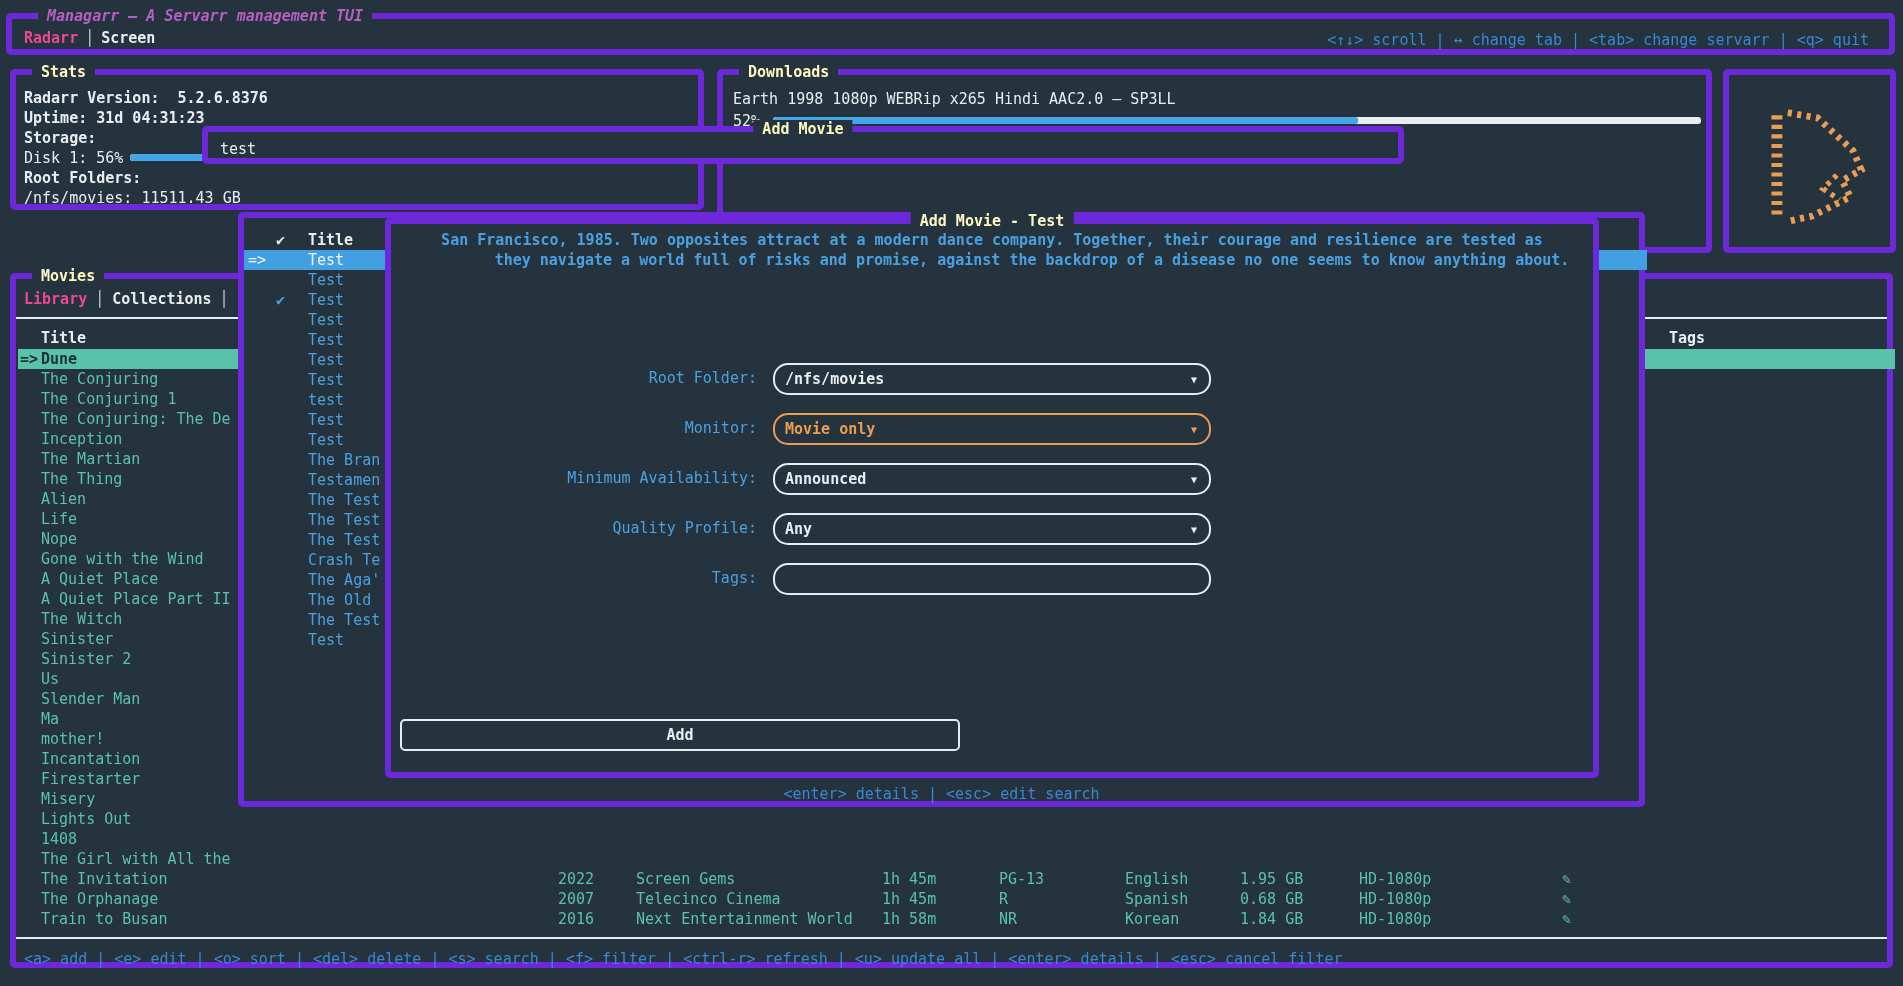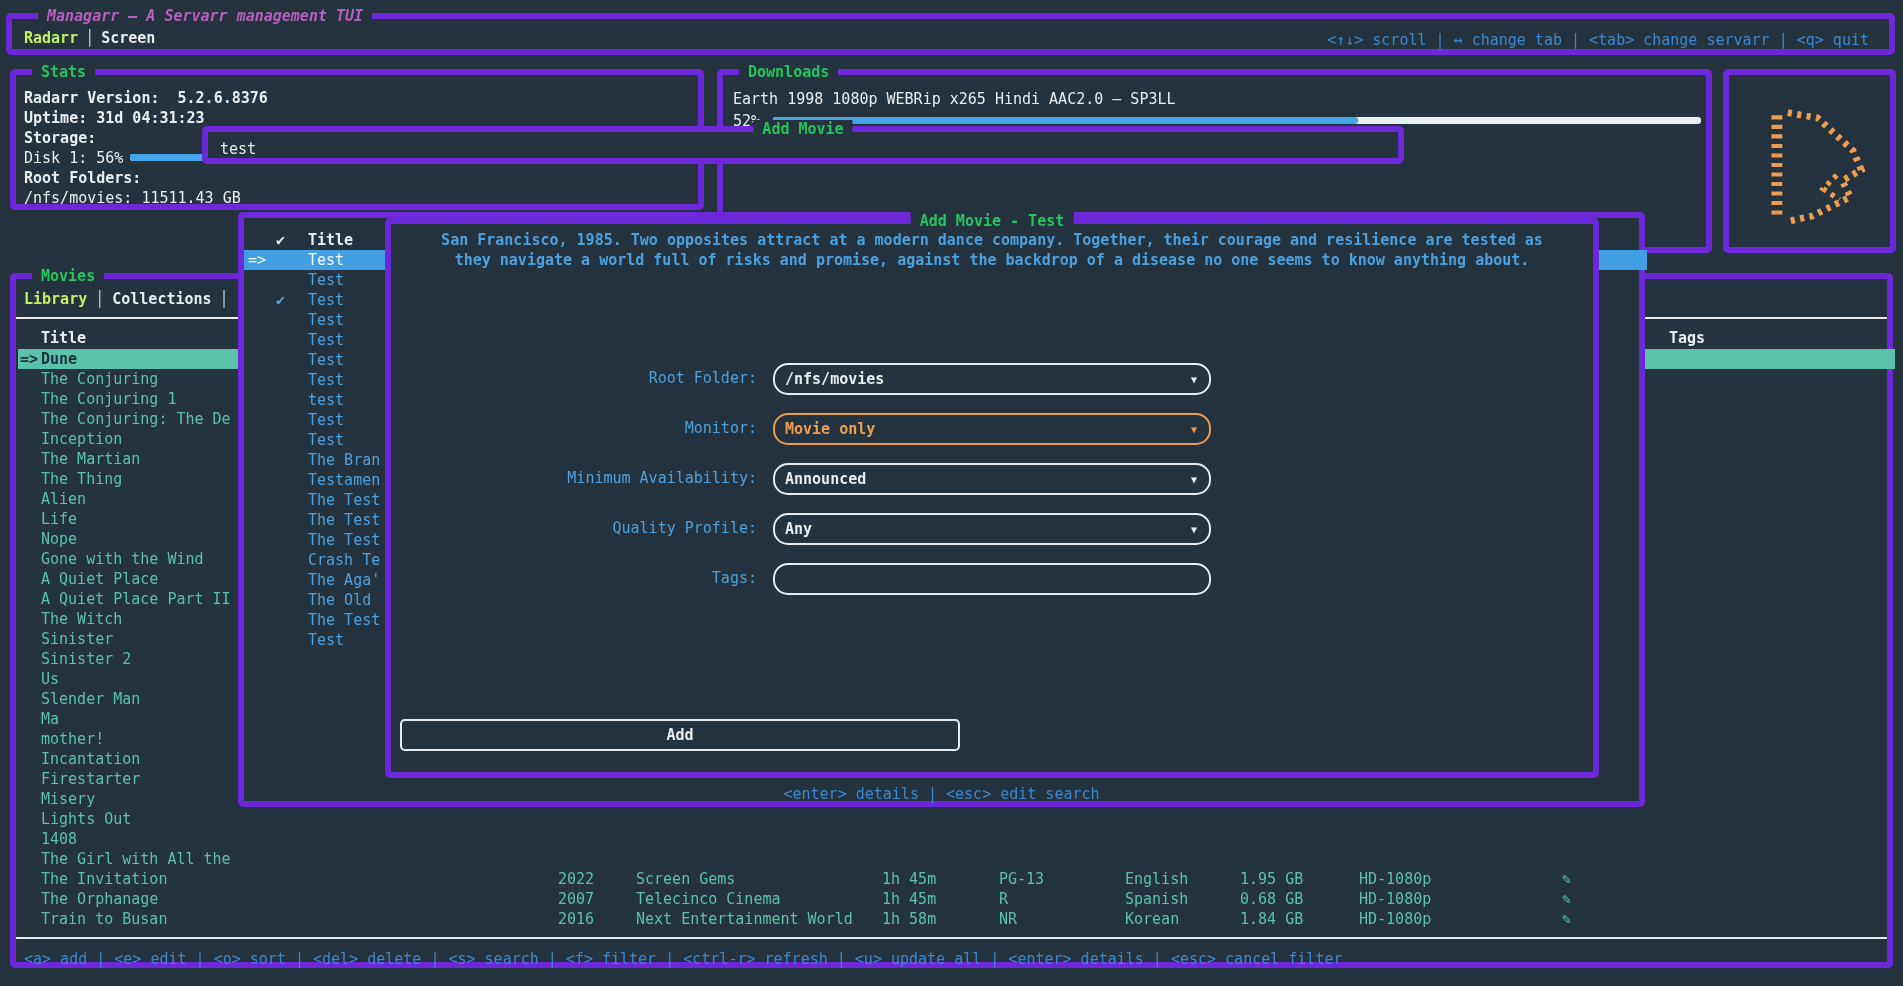--- a/index.html
+++ b/index.html
@@ -19,28 +19,28 @@
     border-radius: 5px;
     background: #24333d;
     padding-left: 19px;
   }
   .ptitle {
     position: absolute;
     top: -12px;
     background: #24333d;
     padding: 0 9px;
     font-weight: 700;
-    color: #22c55e;
+    color: #fef9c3;
     white-space: nowrap;
   }
   .ptitle.center { left: 50%; transform: translateX(-50%); }
   .line { position: absolute; height: 20px; line-height: 20px; white-space: nowrap; }
   .bold { font-weight: 700; }
   .white { color: #e9eef1; }
-  .orange { color: #bef264; }
+  .orange { color: #ec4899; }
 
   
   .topbar { left: 6px; top: 13px; width: 1889px; height: 42px; }
   .app-title { left: 26px; font-style: italic; color: #b75fc2; }
   .topbar .tabs { position: absolute; left: 12px; top: 9px; height: 20px; line-height: 20px; white-space: nowrap; }
   .tabsep { color: #c7d2d8; padding: 0 7px; }
   .top-keys { position: absolute; right: 20px; top: 11px; height: 20px; line-height: 20px; color: #3a87d2; white-space: nowrap; }
 
   
   .stats { left: 10px; top: 69px; width: 694px; height: 141px; }
@@ -91,21 +91,21 @@
   .rrow span { position: absolute; white-space: nowrap; }
   .rrow .rarr { left: 4px; color: #f2f6f8; }
   .rrow .rcheck { left: 32px; color: #4ba1e0; }
   .rrow .rtitle { left: 64px; }
   .rrow.sel { background: #42a0e2; color: #f2f6f8; }
   .rkeys { position: absolute; left: 0; width: 100%; top: 566px; text-align: center; color: #3a87d2; height: 20px; line-height: 20px; }
 
   
   .modal { left: 385px; top: 218px; width: 1214px; height: 560px; z-index: 40; }
   .desc { position: absolute; left: 0; width: 100%; text-align: center; color: #4ba1e0; font-weight: 700; height: 20px; line-height: 20px; white-space: nowrap; }
-  .desc1 { top: 6px; } .desc2 { top: 26px; }
+  .desc1 { top: 6px; } .desc2 { top: 26px; margin-left: 40px; }
   .fields { position: absolute; left: 0; top: 139px; width: 100%; }
   .frow { position: relative; height: 32px; margin-bottom: 18px; }
   .flabel { position: absolute; left: 0; top: 6px; width: 366px; text-align: right; color: #4ba1e0; white-space: nowrap; }
   .fbox { position: absolute; left: 382px; top: 0; width: 438px; height: 32px; border: 2px solid #e6ecef; border-radius: 15px; }
   .fvalue { position: absolute; left: 10px; top: 5px; font-weight: 700; white-space: nowrap; }
   .fcaret { position: absolute; right: 12px; top: 9px; font-size: 10px; }
   .frow.focus .fbox { border-color: #ed9d52; }
   .frow.focus .fvalue, .frow.focus .fcaret { color: #ed9d52; }
   .btn { position: absolute; top: 495px; height: 32px; border: 2px solid #e6ecef; border-radius: 5px; text-align: center; line-height: 28px; font-weight: 700; }
   .btn-add { left: 9px; width: 560px; }

